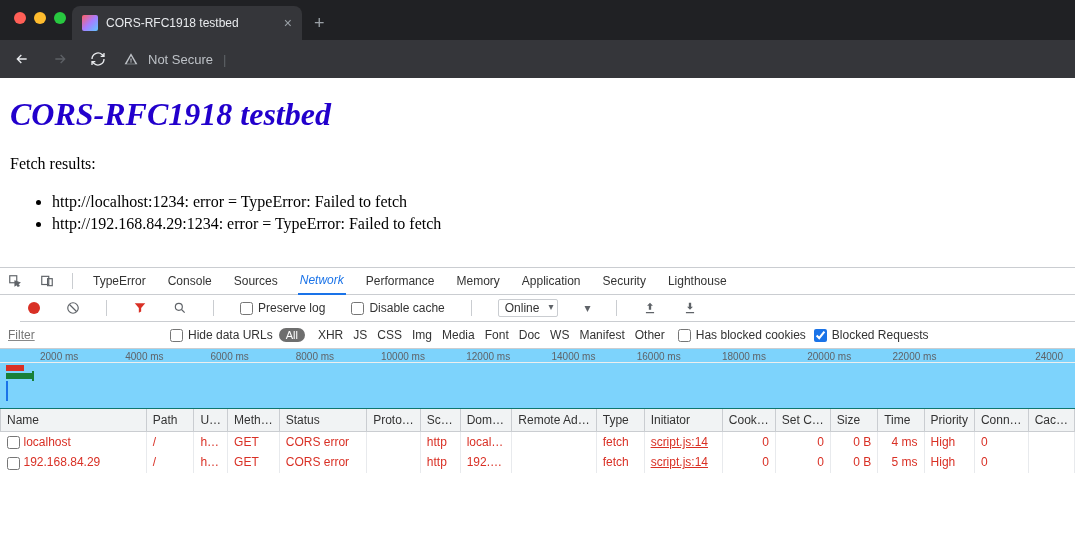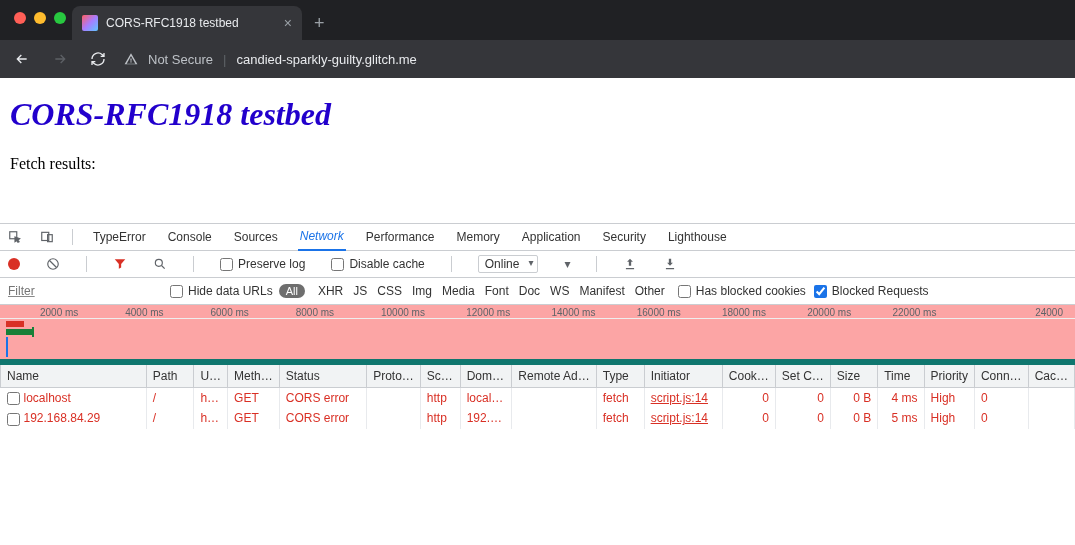--- a/index.html
+++ b/index.html
@@ -29,35 +29,35 @@
 .page ul { padding-left: 42px; font-size: 16px; }
 .page li { margin-bottom: 4px; list-style: disc; }
 
 
 .devtools { border-top: 1px solid #cacdd1; font-family: -apple-system, "Segoe UI", Arial, sans-serif; }
 .dt-tabs { display: flex; align-items: center; height: 27px; border-bottom: 1px solid #cacdd1; padding: 0 8px; gap: 18px; font-size: 12px; color: #333; }
 .dt-tabs .icon { color: #5f6368; }
 .dt-tab { color: #333; padding: 0 2px; height: 27px; display: flex; align-items: center; }
 .dt-tab.active { color: #1a73e8; border-bottom: 2px solid #1a73e8; font-style: italic; }
 
-.dt-toolbar { display: flex; align-items: center; height: 27px; border-bottom: 1px solid #cacdd1; padding: 0 8px; gap: 26px; font-size: 12px; color: #333; }
+.dt-toolbar { display: flex; align-items: center; height: 27px; border-bottom: 1px solid #cacdd1; padding: 0 8px; gap: 26px; font-size: 12px; color: #333; margin-left: 20px; }
 .rec { width: 12px; height: 12px; border-radius: 50%; background: #d93025; }
 .dt-toolbar .sep { width: 1px; height: 16px; background: #cacdd1; }
 .funnel { color: #d93025; }
 .ck { display: flex; align-items: center; gap: 5px; }
 .throttle { border: 1px solid #cacdd1; padding: 1px 18px 1px 6px; border-radius: 2px; position: relative; }
 .throttle::after { content: "▾"; position: absolute; right: 4px; color: #5f6368; font-size: 10px; }
 
 .dt-filter { display: flex; align-items: center; height: 27px; border-bottom: 1px solid #cacdd1; font-size: 12px; }
 .filter-input { border: none; outline: none; padding: 0 8px; height: 26px; width: 170px; color: #888; font-size: 12px; text-decoration: underline; }
 .pill { background: #6e6e6e; color: #fff; border-radius: 8px; padding: 1px 7px; font-size: 11px; }
 .ftype { padding: 0 5px; color: #333; }
 .chk-blue { accent-color: #1a73e8; }
 
-.timeline { height: 60px; border-bottom: 6px solid #0f766e; position: relative; background: #fca5a5; }
+.timeline { height: 60px; border-bottom: 1px solid #0f766e; position: relative; background: #7dd3fc; }
 .ruler { display: flex; font-size: 10px; color: #5f6368; padding: 2px 0 0 0; border-bottom: 1px solid #eee; height: 14px; }
 .ruler span { flex: 1; text-align: left; }
 .wf { position: absolute; top: 16px; left: 6px; }
 .wf .bar1 { width: 18px; height: 6px; background: #d93025; margin-bottom: 2px; }
 .wf .bar2 { width: 26px; height: 6px; background: #188038; margin-bottom: 2px; position: relative; }
 .wf .bar2::after { content: ""; position: absolute; right: -2px; top: -2px; width: 2px; height: 10px; background: #188038; }
 .wf .bar3 { width: 8px; height: 20px; border-left: 2px solid #1a73e8; }
 
 .net-table { width: 100%; border-collapse: collapse; font-size: 12px; }
 .net-table th { text-align: left; font-weight: 400; color: #333; border: 1px solid #cacdd1; border-top: none; padding: 4px 6px; background: #f1f3f4; white-space: nowrap; overflow: hidden; }
@@ -102,28 +102,31 @@
           <path d="M3 12a9 9 0 0 1 15-6.7L21 8M21 3v5h-5"></path>
           <path d="M21 12a9 9 0 0 1-15 6.7L3 16M3 21v-5h5"></path>
         </svg>
     </span>
     <div class="addr-bar">
       <svg class="warn-icon" viewBox="0 0 24 24" fill="#bdc1c6">
           <path d="M12 2L1 21h22L12 2zm0 5l7.5 13h-15L12 7zm-1 4v4h2v-4h-2zm0 5v2h2v-2h-2z"></path>
         </svg>
       <span class="not-secure">Not Secure</span>
       <span class="addr-sep">|</span>
-      <span class="url-text">candied-sparkly-guilty.glitch.me</span>
     </div>
   </div>
 </div>
 
 <div class="page">
   <h1>CORS-RFC1918 testbed</h1>
   <p class="sub">Fetch results:</p>
+  <ul>
+    <li>http://localhost:1234: error = TypeError: Failed to fetch</li>
+    <li>http://192.168.84.29:1234: error = TypeError: Failed to fetch</li>
+  </ul>
 </div>
 
 <div class="devtools">
 
   <div class="dt-tabs">
     <span class="icon">
       <svg width="14" height="14" viewBox="0 0 24 24" fill="none" stroke="#5f6368" stroke-width="2">
           <rect x="3" y="3" width="12" height="12"></rect>
           <path d="M12 12l8 3-3 2 2 3-2 1-2-3-3 2z" fill="#5f6368"></path>
         </svg>

